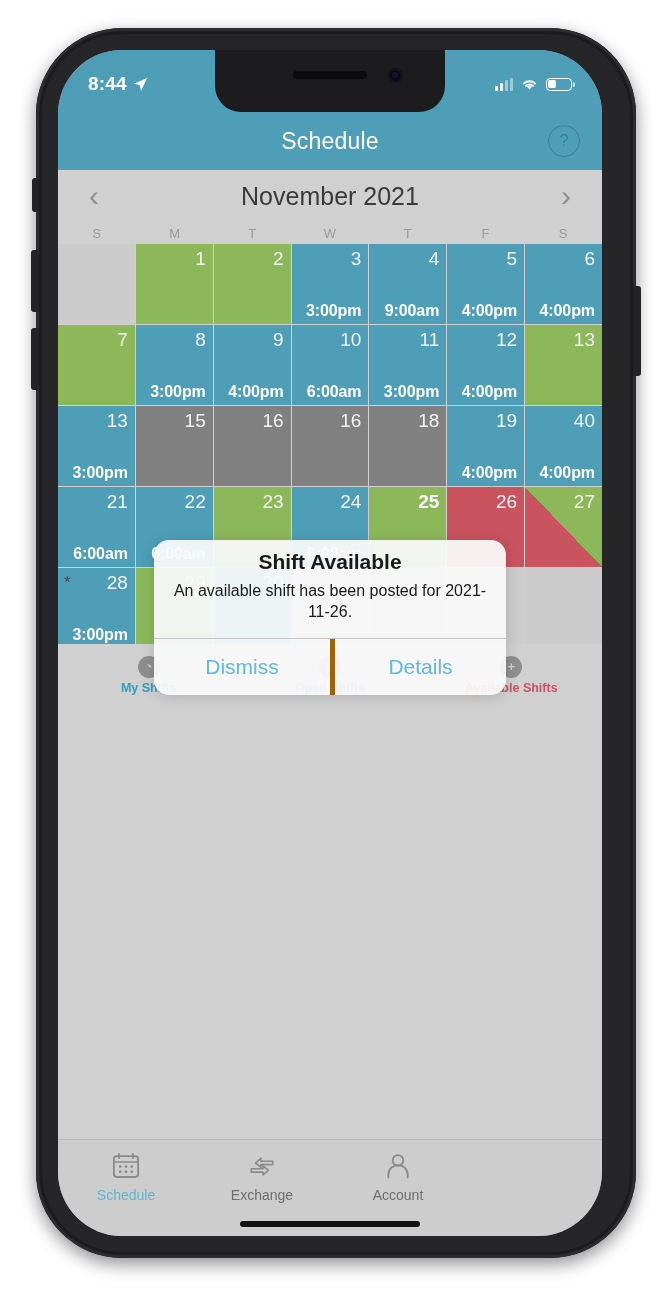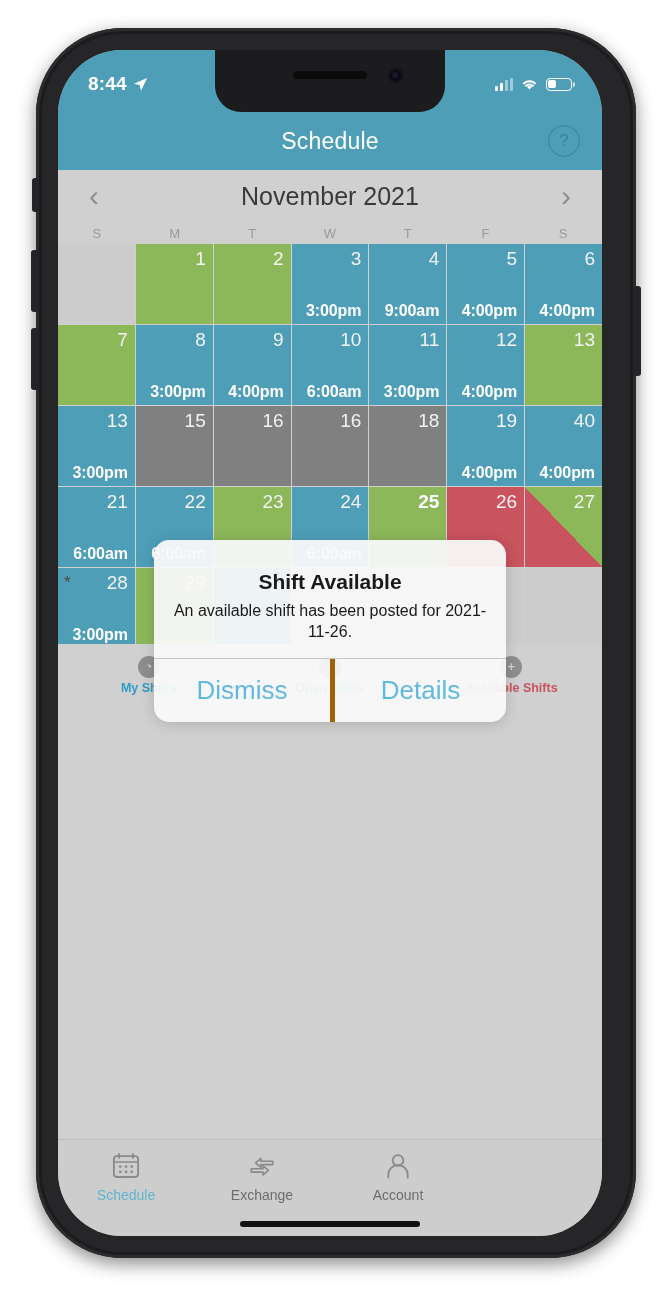--- a/index.html
+++ b/index.html
@@ -120,25 +120,25 @@
          border-radius:11px;background:#dd3c2a;color:#fff;font-size:14px;font-weight:bold;
          display:flex;align-items:center;justify-content:center;box-sizing:border-box;}
   .home-ind{position:absolute;left:50%;transform:translateX(-50%);bottom:9px;
             width:180px;height:6px;border-radius:3px;background:#111;}
 
   
   .overlay{position:absolute;left:0;top:0;width:100%;height:100%;z-index:50;pointer-events:none;}
   .alert{position:absolute;left:50%;transform:translateX(-50%);top:490px;width:352px;
          background:rgba(249,249,249,.94);border-radius:15px;overflow:hidden;
          box-shadow:0 2px 14px rgba(0,0,0,.16);}
-  .alert-body{padding:30px 18px 16px;text-align:center;}
+  .alert-body{padding:10px 18px 16px;text-align:center;}
   .alert-title{font-size:21px;font-weight:bold;color:#1a1a1a;margin-bottom:6px;}
   .alert-msg{font-size:16px;color:#1a1a1a;line-height:1.32;}
   .alert-actions{display:grid;grid-template-columns:1fr 1fr;border-top:1px solid #c5c5c7;}
-  .alert-btn{padding:16px 0;text-align:center;font-size:26px;color:#5fb9e0;}
+  .alert-btn{padding:16px 0;text-align:center;font-size:21px;color:#5fb9e0;}
   .alert-btn.sep{border-left:5px solid #a16207;}
 </style>
 </head>
 <body>
 
 <div class="stage">
   <div class="phone">
     <div class="phone-inner-ring"></div>
     <div class="btn-side btn-mute"></div>
     <div class="btn-side btn-vup"></div>

